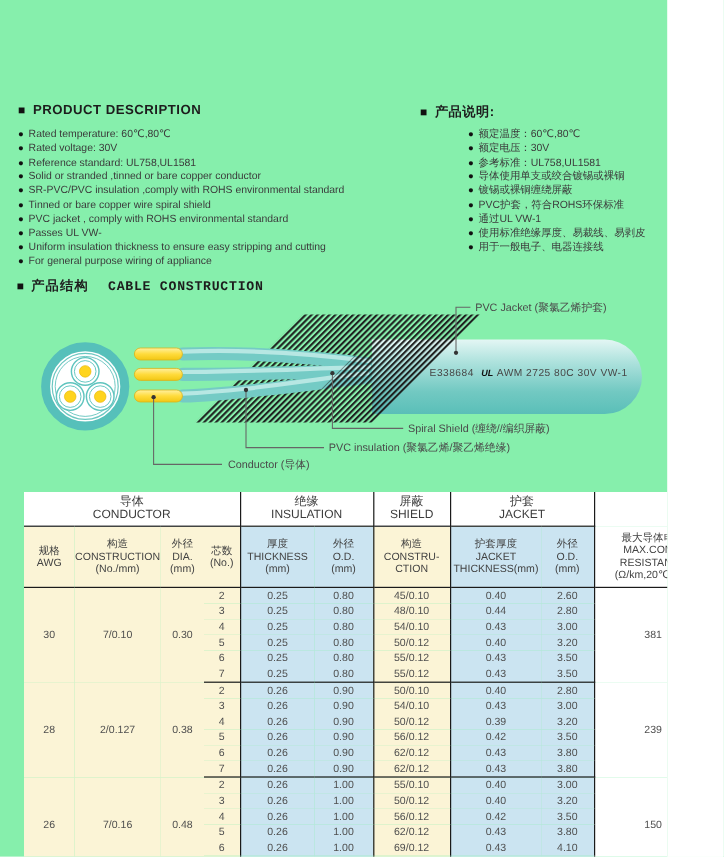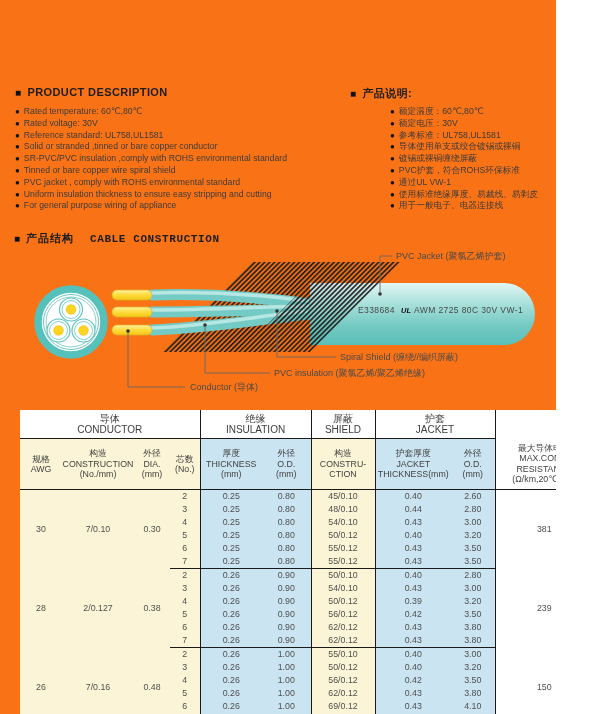--- a/index.html
+++ b/index.html
@@ -1,16 +1,16 @@
 <!DOCTYPE html>
 <html><head>
 <meta charset="utf-8">
 <style>
   html,body{margin:0;padding:0;background:#fff;}
-  .page{position:relative;width:556px;height:714px;overflow:hidden;background:#f97316;
+  .page{position:relative;width:556px;height:714px;overflow:hidden;background:#86efac;
         font-family:"Liberation Sans","DejaVu Sans",sans-serif;color:#333;}
   .sec-head{position:absolute;font-size:11px;font-weight:bold;color:#1d1d1d;letter-spacing:.4px;white-space:nowrap;}
   .sq{display:inline-block;font-size:10px;margin-right:6px;color:#111;}
   .blist{position:absolute;list-style:none;margin:0;padding:0;}
   .blist li{font-size:8.7px;line-height:10.8px;color:#3b3b3b;white-space:nowrap;}
   .blist .dot{font-size:8px;color:#111;margin-right:4px;}
   .cons-head{position:absolute;left:14px;top:231px;font-size:11px;color:#1d1d1d;white-space:nowrap;font-family:Liberation Mono, monospace;}
   .cons-head .cn{font-weight:bold;letter-spacing:1px;}
   .cons-head .en{font-weight:bold;letter-spacing:.6px;margin-left:16px;}
   svg{position:absolute;left:0;top:246px;}
@@ -45,20 +45,21 @@
   </div>
 
   <ul class="blist" style="left:15px;top:106px;" id="list-en">
       <li><span class="dot">●</span><span>Rated temperature: 60℃,80℃</span></li>
       <li><span class="dot">●</span><span>Rated voltage: 30V</span></li>
       <li><span class="dot">●</span><span>Reference standard: UL758,UL1581</span></li>
       <li><span class="dot">●</span><span>Solid or stranded ,tinned or bare copper conductor</span></li>
       <li><span class="dot">●</span><span>SR-PVC/PVC insulation ,comply with ROHS environmental standard</span></li>
       <li><span class="dot">●</span><span>Tinned or bare copper wire spiral shield</span></li>
       <li><span class="dot">●</span><span>PVC jacket , comply with ROHS environmental standard</span></li>
+      <li><span class="dot">●</span><span>Passes UL VW-</span></li>
       <li><span class="dot">●</span><span>Uniform insulation thickness to ensure easy stripping and cutting</span></li>
       <li><span class="dot">●</span><span>For general purpose wiring of appliance</span></li>
     </ul>
   <ul class="blist" style="left:350px;top:106px;margin-left:40px;" id="list-cn">
       <li><span class="dot">●</span><span>额定温度：60℃,80℃</span></li>
       <li><span class="dot">●</span><span>额定电压：30V</span></li>
       <li><span class="dot">●</span><span>参考标准：UL758,UL1581</span></li>
       <li><span class="dot">●</span><span>导体使用单支或绞合镀锡或裸铜</span></li>
       <li><span class="dot">●</span><span>镀锡或裸铜缠绕屏蔽</span></li>
       <li><span class="dot">●</span><span>PVC护套，符合ROHS环保标准</span></li>

